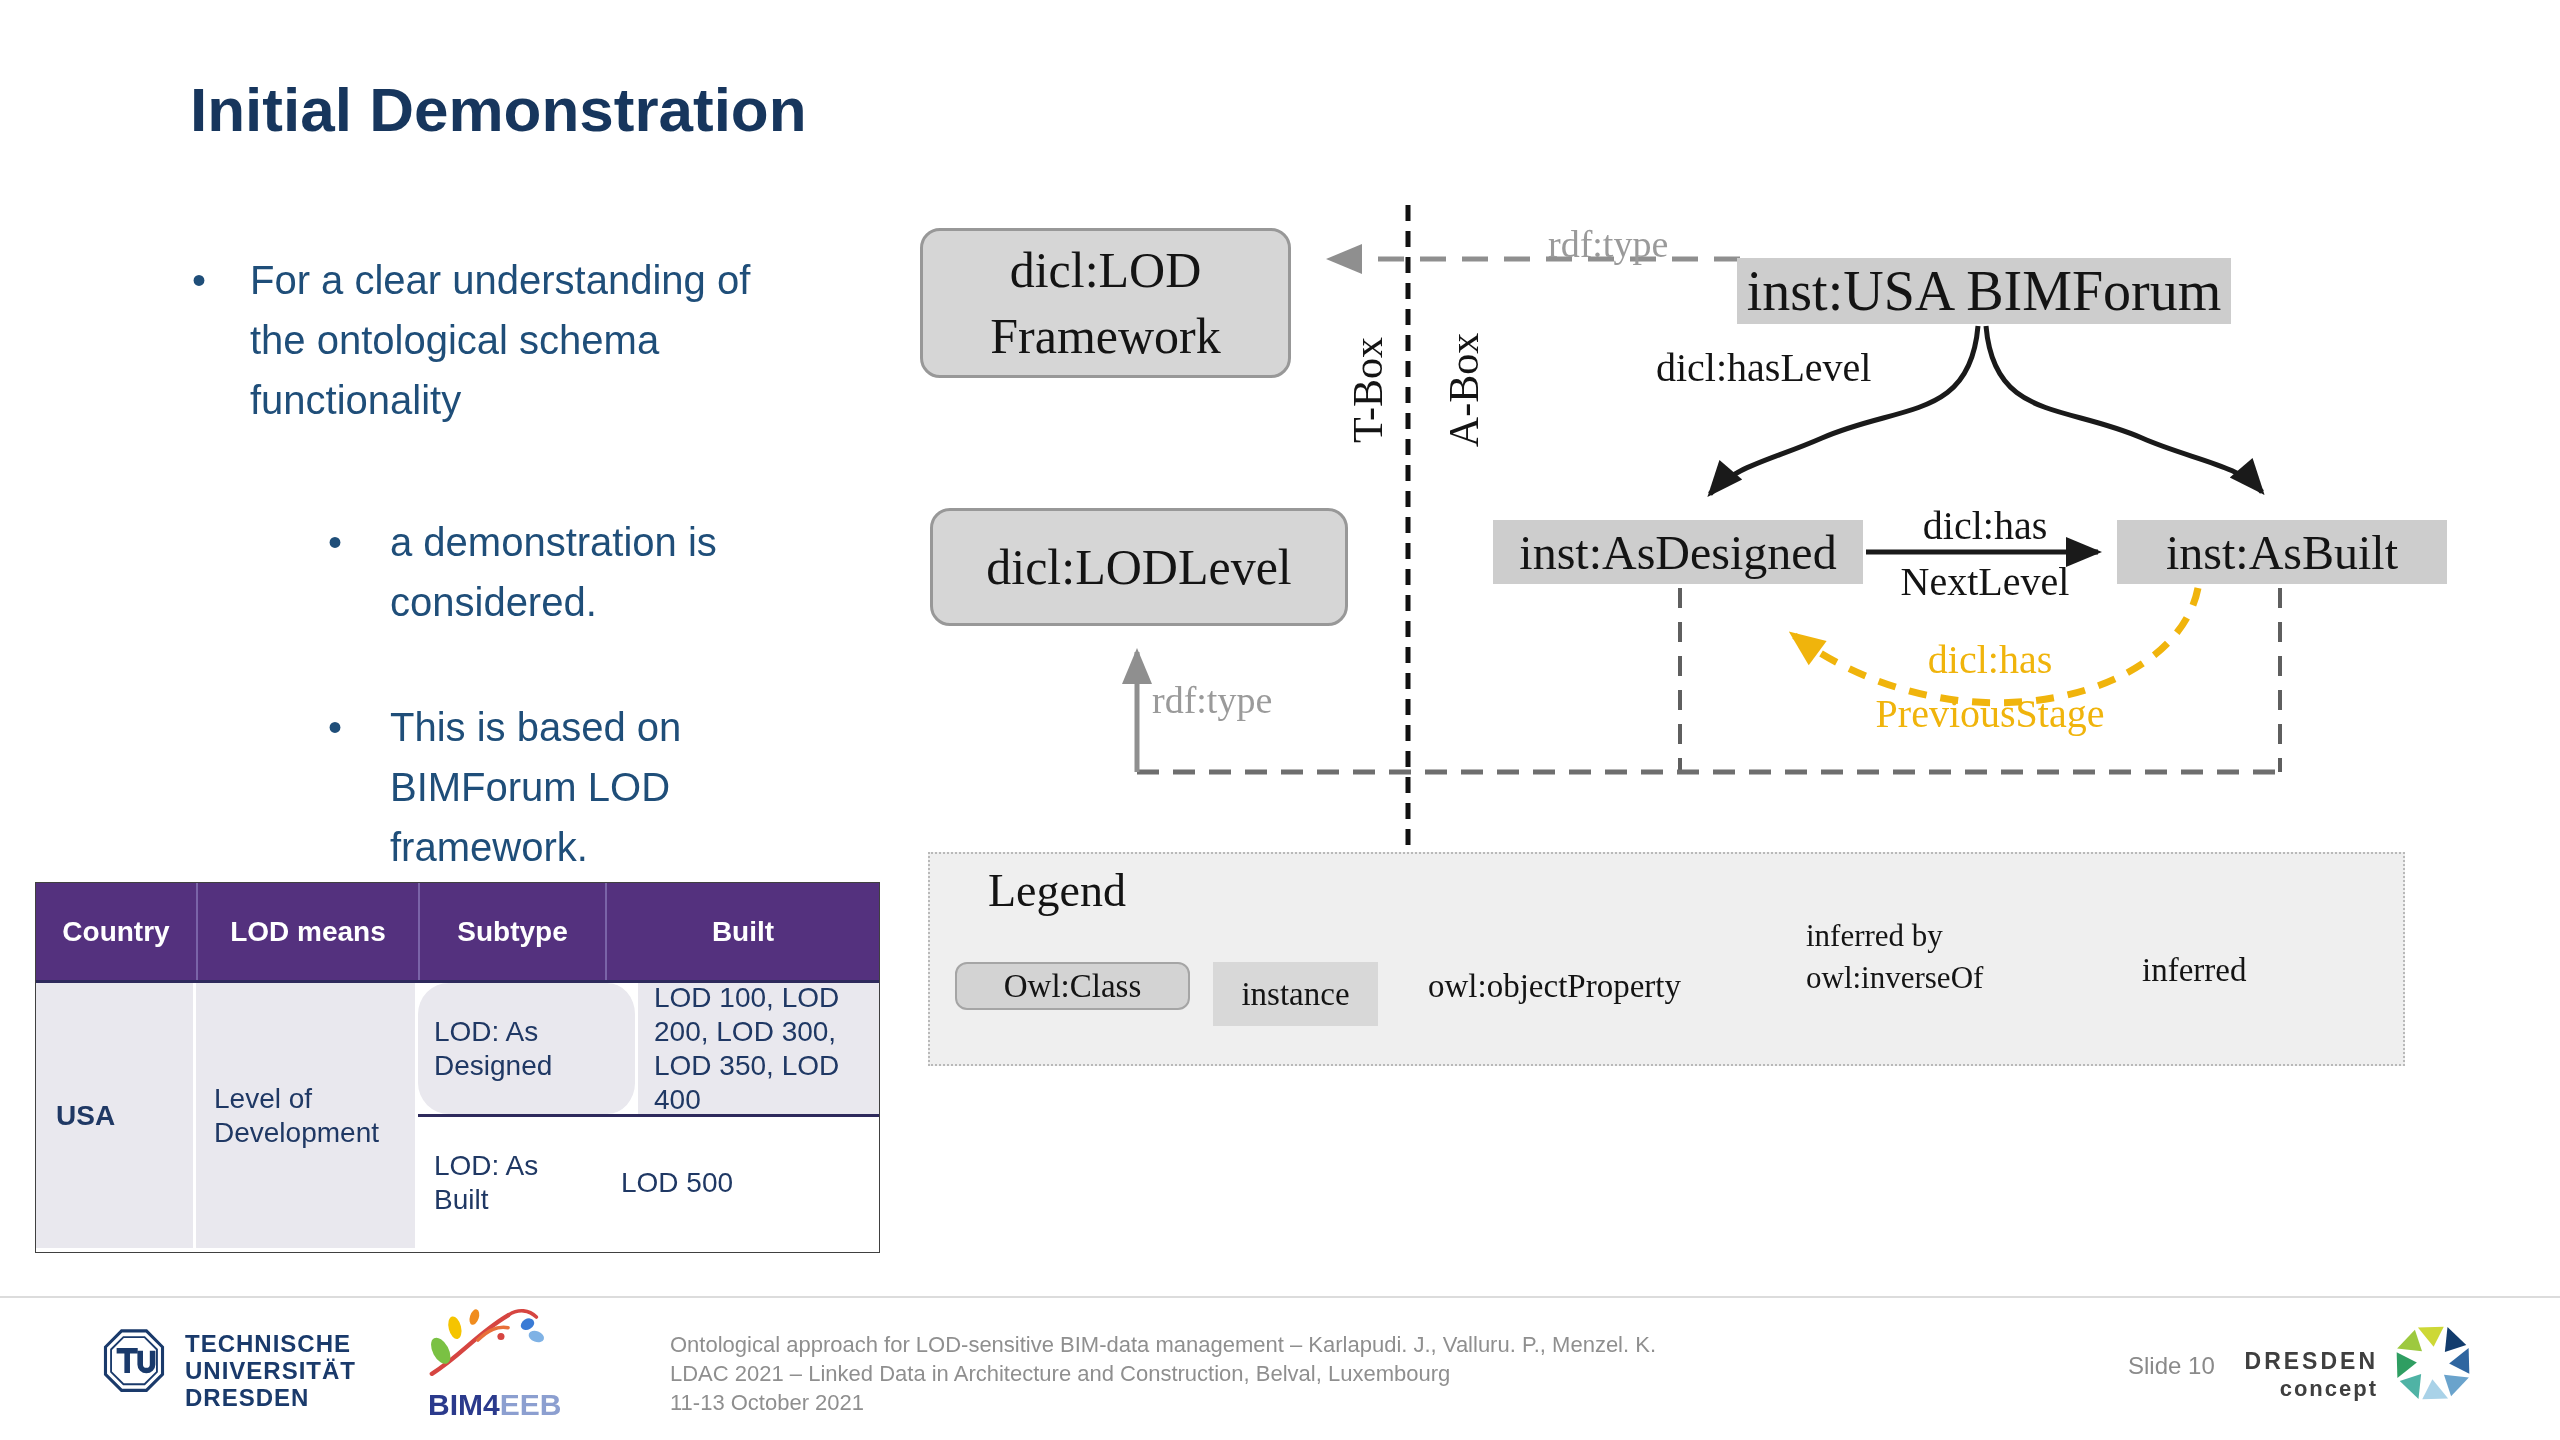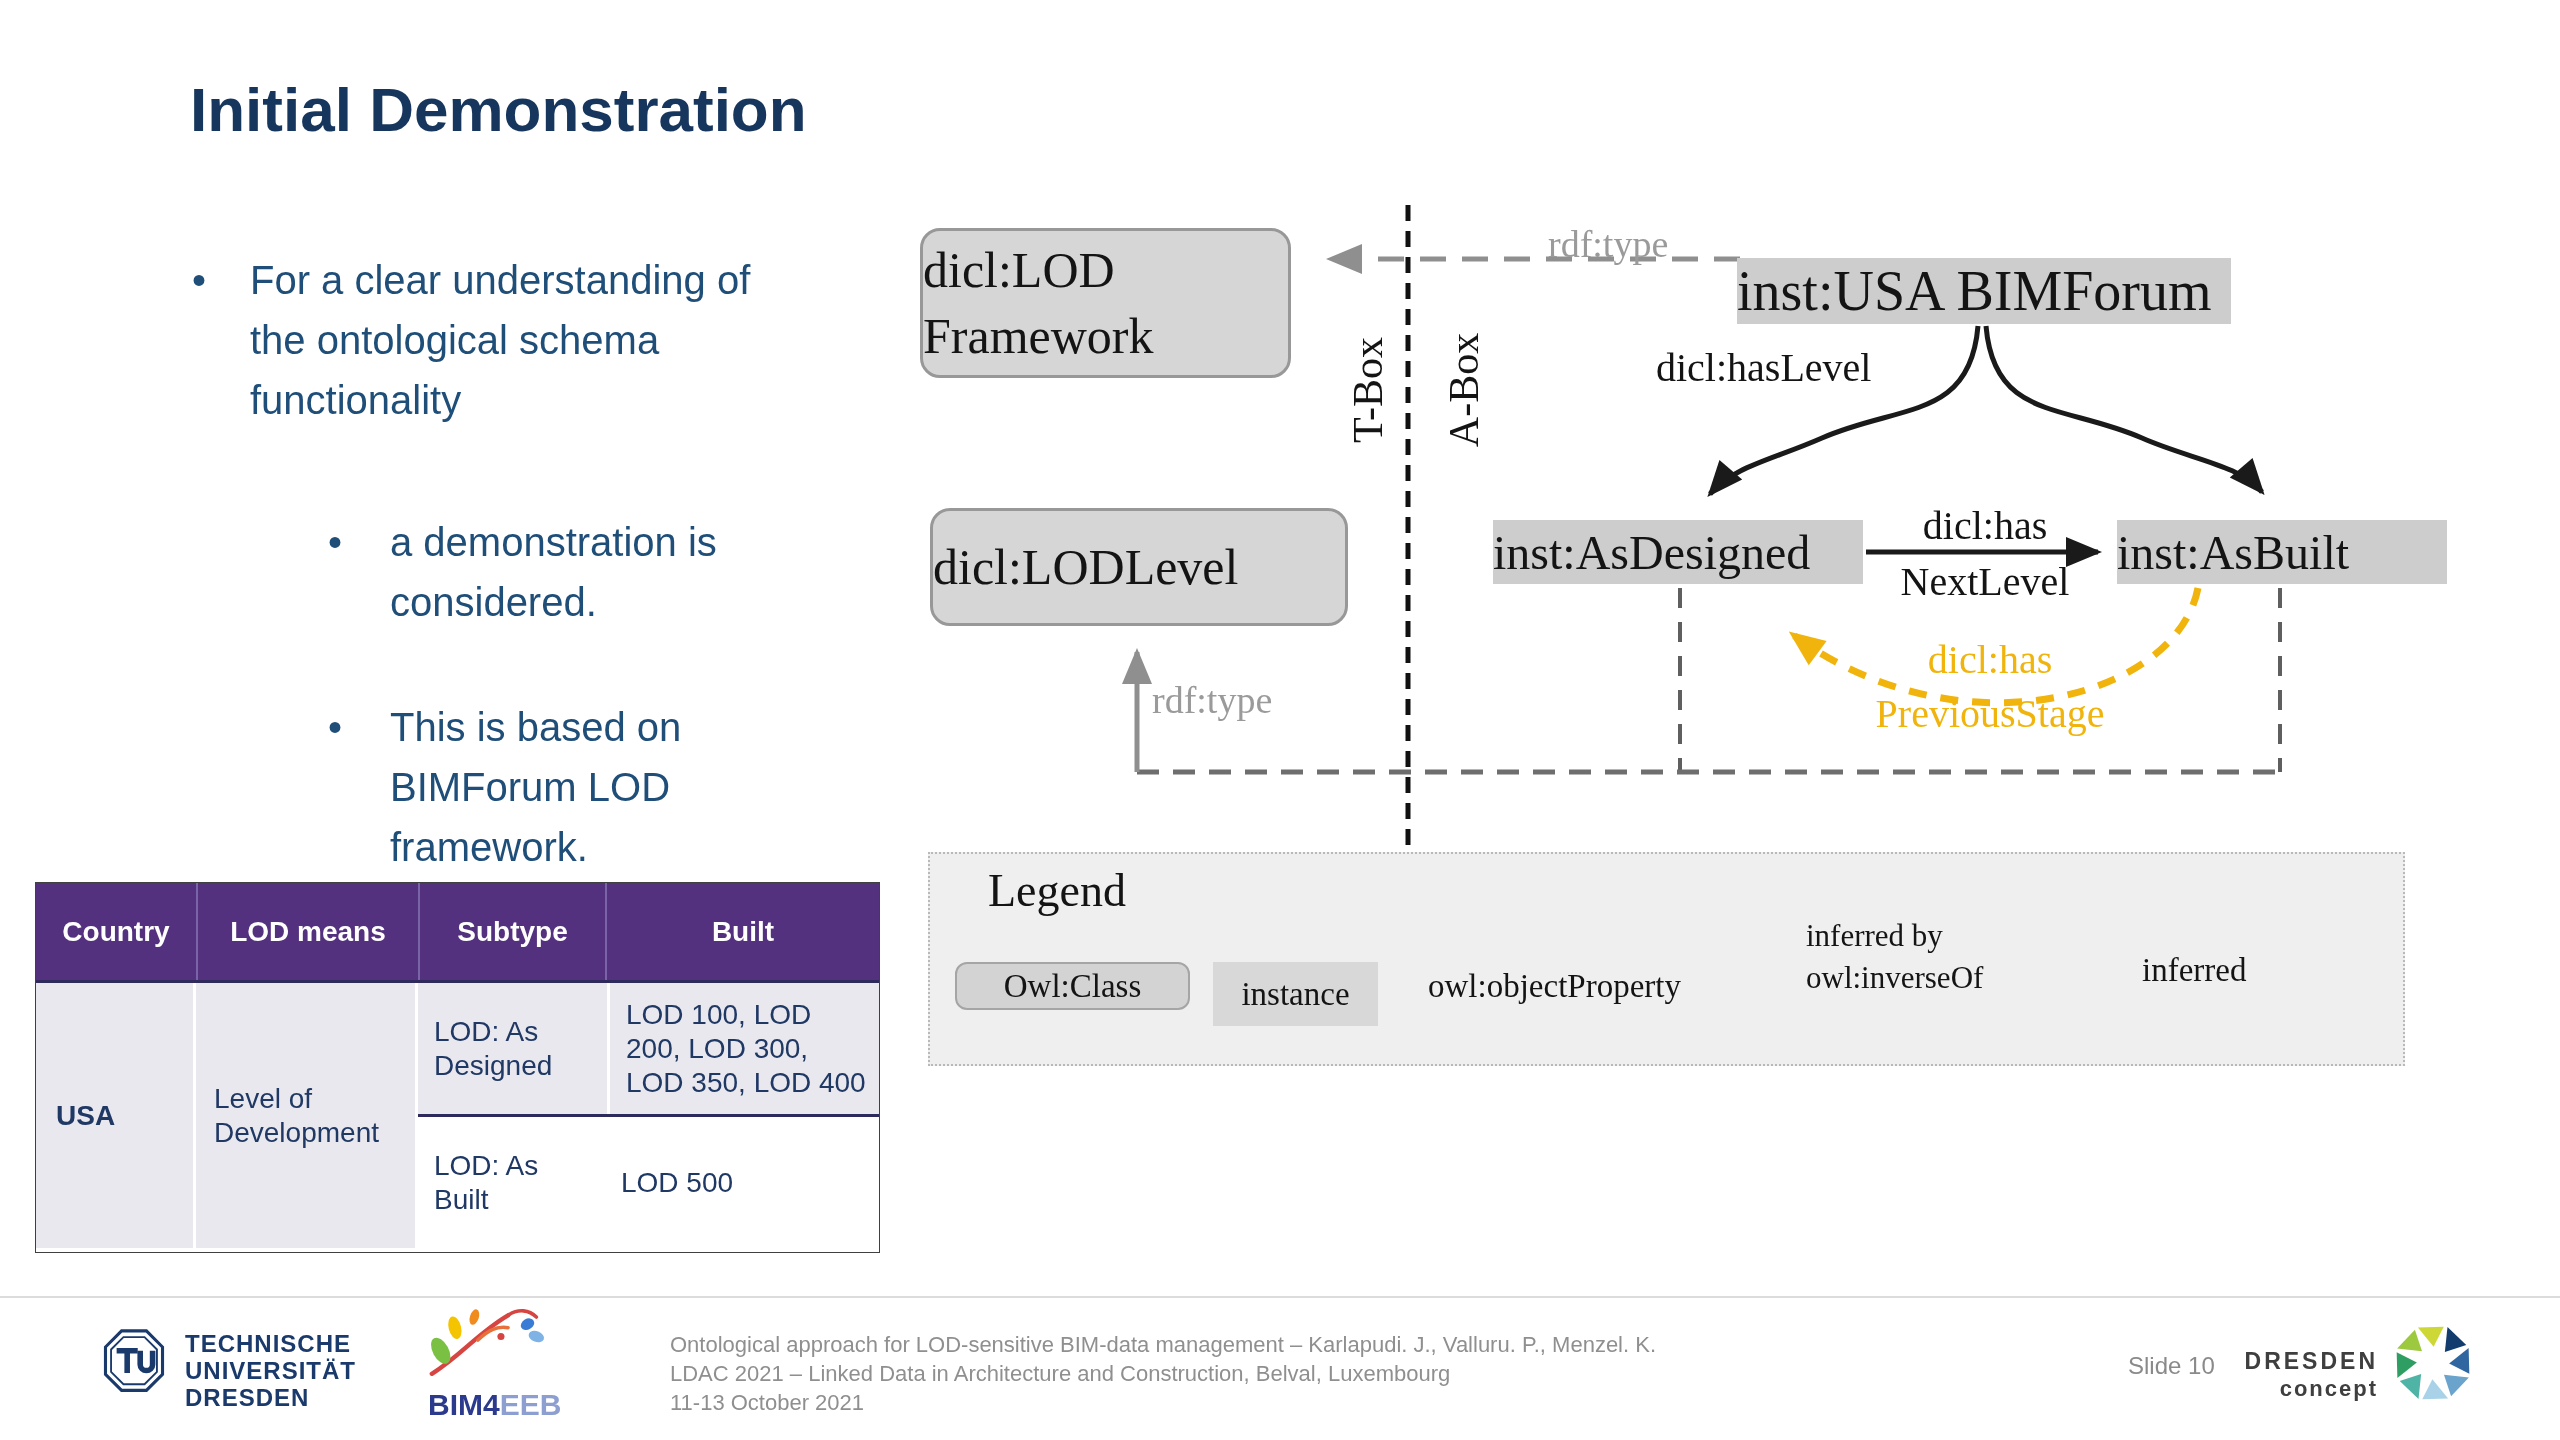--- a/index.html
+++ b/index.html
@@ -4,21 +4,21 @@
 <style>
   html,body{margin:0;padding:0;background:#ffffff;}
   body{width:2560px;height:1440px;position:relative;font-family:"Liberation Sans",sans-serif;overflow:hidden;}
   .abs{position:absolute;}
   
   .slide-title{left:190px;top:74px;font-size:62px;font-weight:bold;color:#17365d;letter-spacing:0px;}
   .bullet{color:#1f4e79;font-size:40px;line-height:60px;}
   .bullet .dot{position:absolute;left:0;top:0;}
   
   .node{background:#d6d6d6;color:#141414;font-family:"Liberation Serif","DejaVu Serif",serif;
-        display:flex;flex-direction:column;align-items:flex-start;justify-content:center;text-align:center;}
+        display:flex;flex-direction:column;align-items:center;justify-content:center;text-align:center;}
   .node.rounded{border:3px solid #989898;border-radius:20px;}
   .node.sq{background:#cdcdcd;}
   .dlabel{font-family:"Liberation Serif","DejaVu Serif",serif;color:#141414;white-space:nowrap;}
   .gray-t{color:#9a9a9a;}
   .yellow-t{color:#f0b40c;}
   .rot{transform:rotate(-90deg);transform-origin:center center;text-align:center;}
   svg.connectors{left:0;top:0;pointer-events:none;}
   
   .legend-panel{left:928px;top:852px;width:1477px;height:214px;background:#efefef;border:2px dotted #b9b9b9;box-sizing:border-box;}
   .legend-title{left:988px;top:864px;font-family:"Liberation Serif","DejaVu Serif",serif;font-size:46px;color:#141414;}
@@ -142,21 +142,21 @@
     <div class="hc" style="width:160px;">Country</div>
     <div class="hc" style="width:222px;">LOD means</div>
     <div class="hc" style="width:187px;">Subtype</div>
     <div class="hc" style="flex:1;">Built</div>
   </div>
   <div class="lod-body">
     <div class="cell gray-cell" style="width:160px;display:flex;align-items:center;padding-left:20px;font-weight:bold;border-right:3px solid #ffffff;">USA</div>
     <div class="cell gray-cell" style="width:222px;display:flex;align-items:center;padding-left:18px;padding-right:14px;border-right:3px solid #ffffff;">Level of Development</div>
     <div style="flex:1;display:flex;flex-direction:column;">
       <div style="display:flex;height:134px;border-bottom:3px solid #2e2a5c;box-sizing:border-box;">
-        <div class="cell gray-cell" style="width:192px;display:flex;align-items:center;padding-left:16px;padding-right:0;border-right:3px solid #ffffff;">LOD: As Designed</div>
+        <div class="cell gray-cell" style="width:220px;display:flex;align-items:center;padding-left:16px;padding-right:0;border-right:3px solid #ffffff;border-radius:31px;">LOD: As Designed</div>
         <div class="cell gray-cell" style="flex:1;display:flex;align-items:center;padding-left:16px;padding-right:8px;">LOD 100, LOD 200, LOD 300, LOD 350, LOD 400</div>
       </div>
       <div style="display:flex;flex:1;">
         <div class="cell" style="width:187px;display:flex;align-items:center;padding-left:16px;padding-right:12px;border-right:3px solid #ffffff;">LOD: As Built</div>
         <div class="cell" style="flex:1;display:flex;align-items:center;padding-left:16px;">LOD 500</div>
       </div>
     </div>
   </div>
 </div>
 

